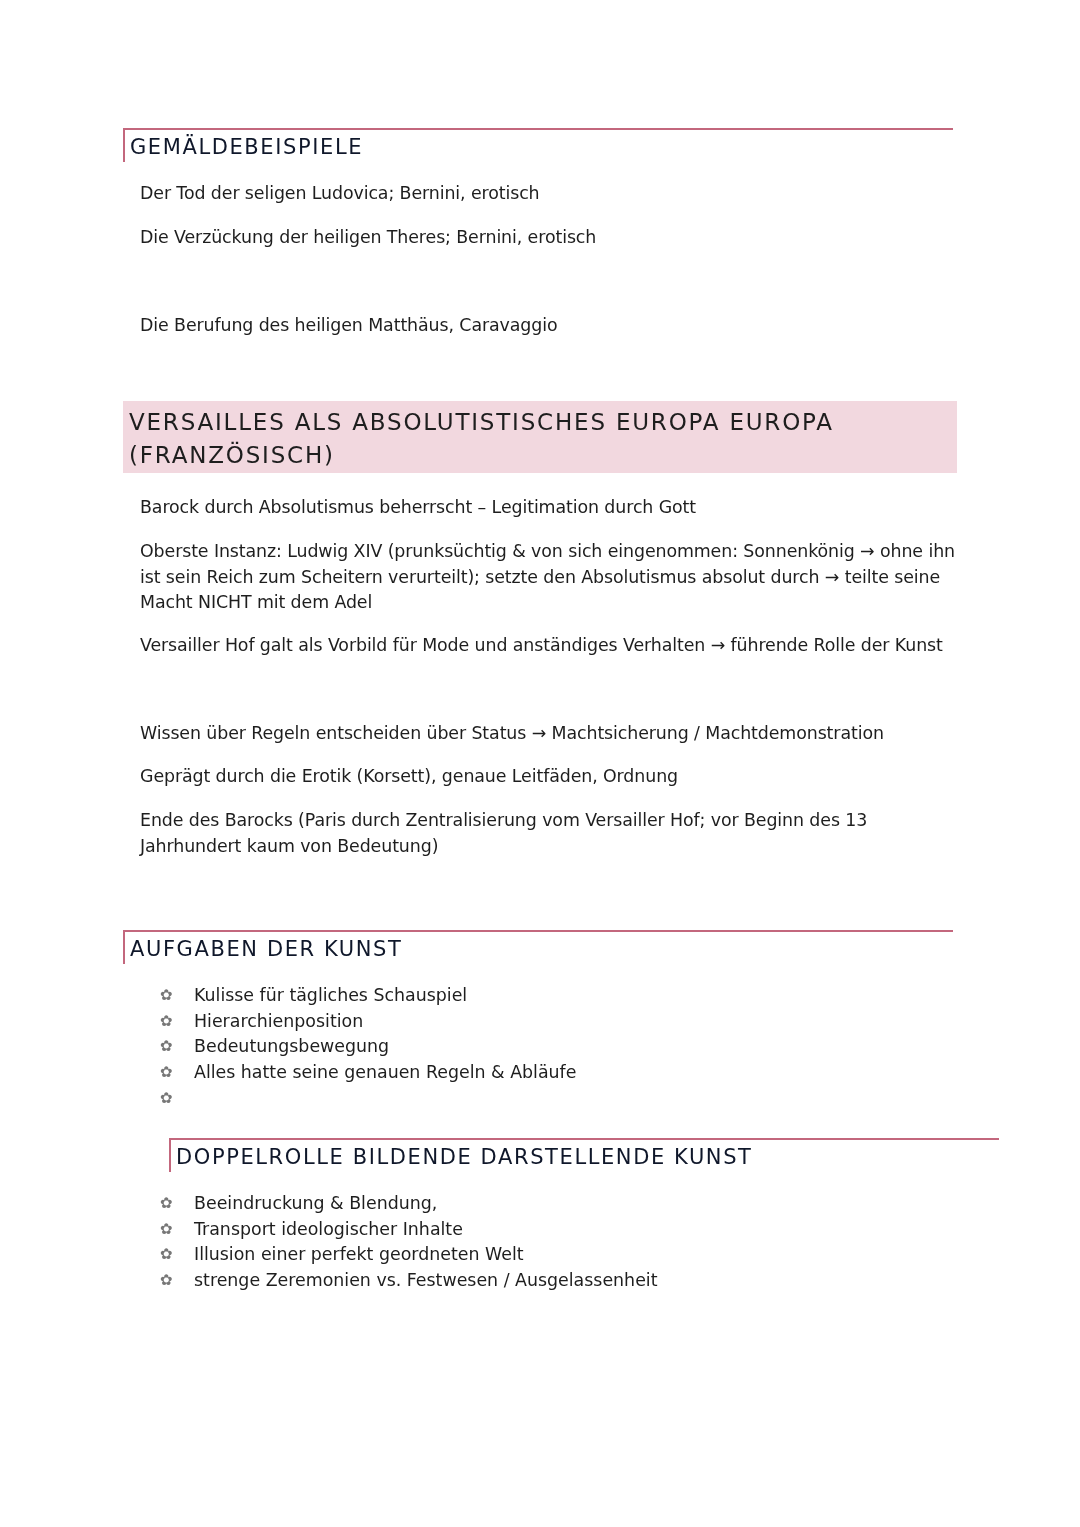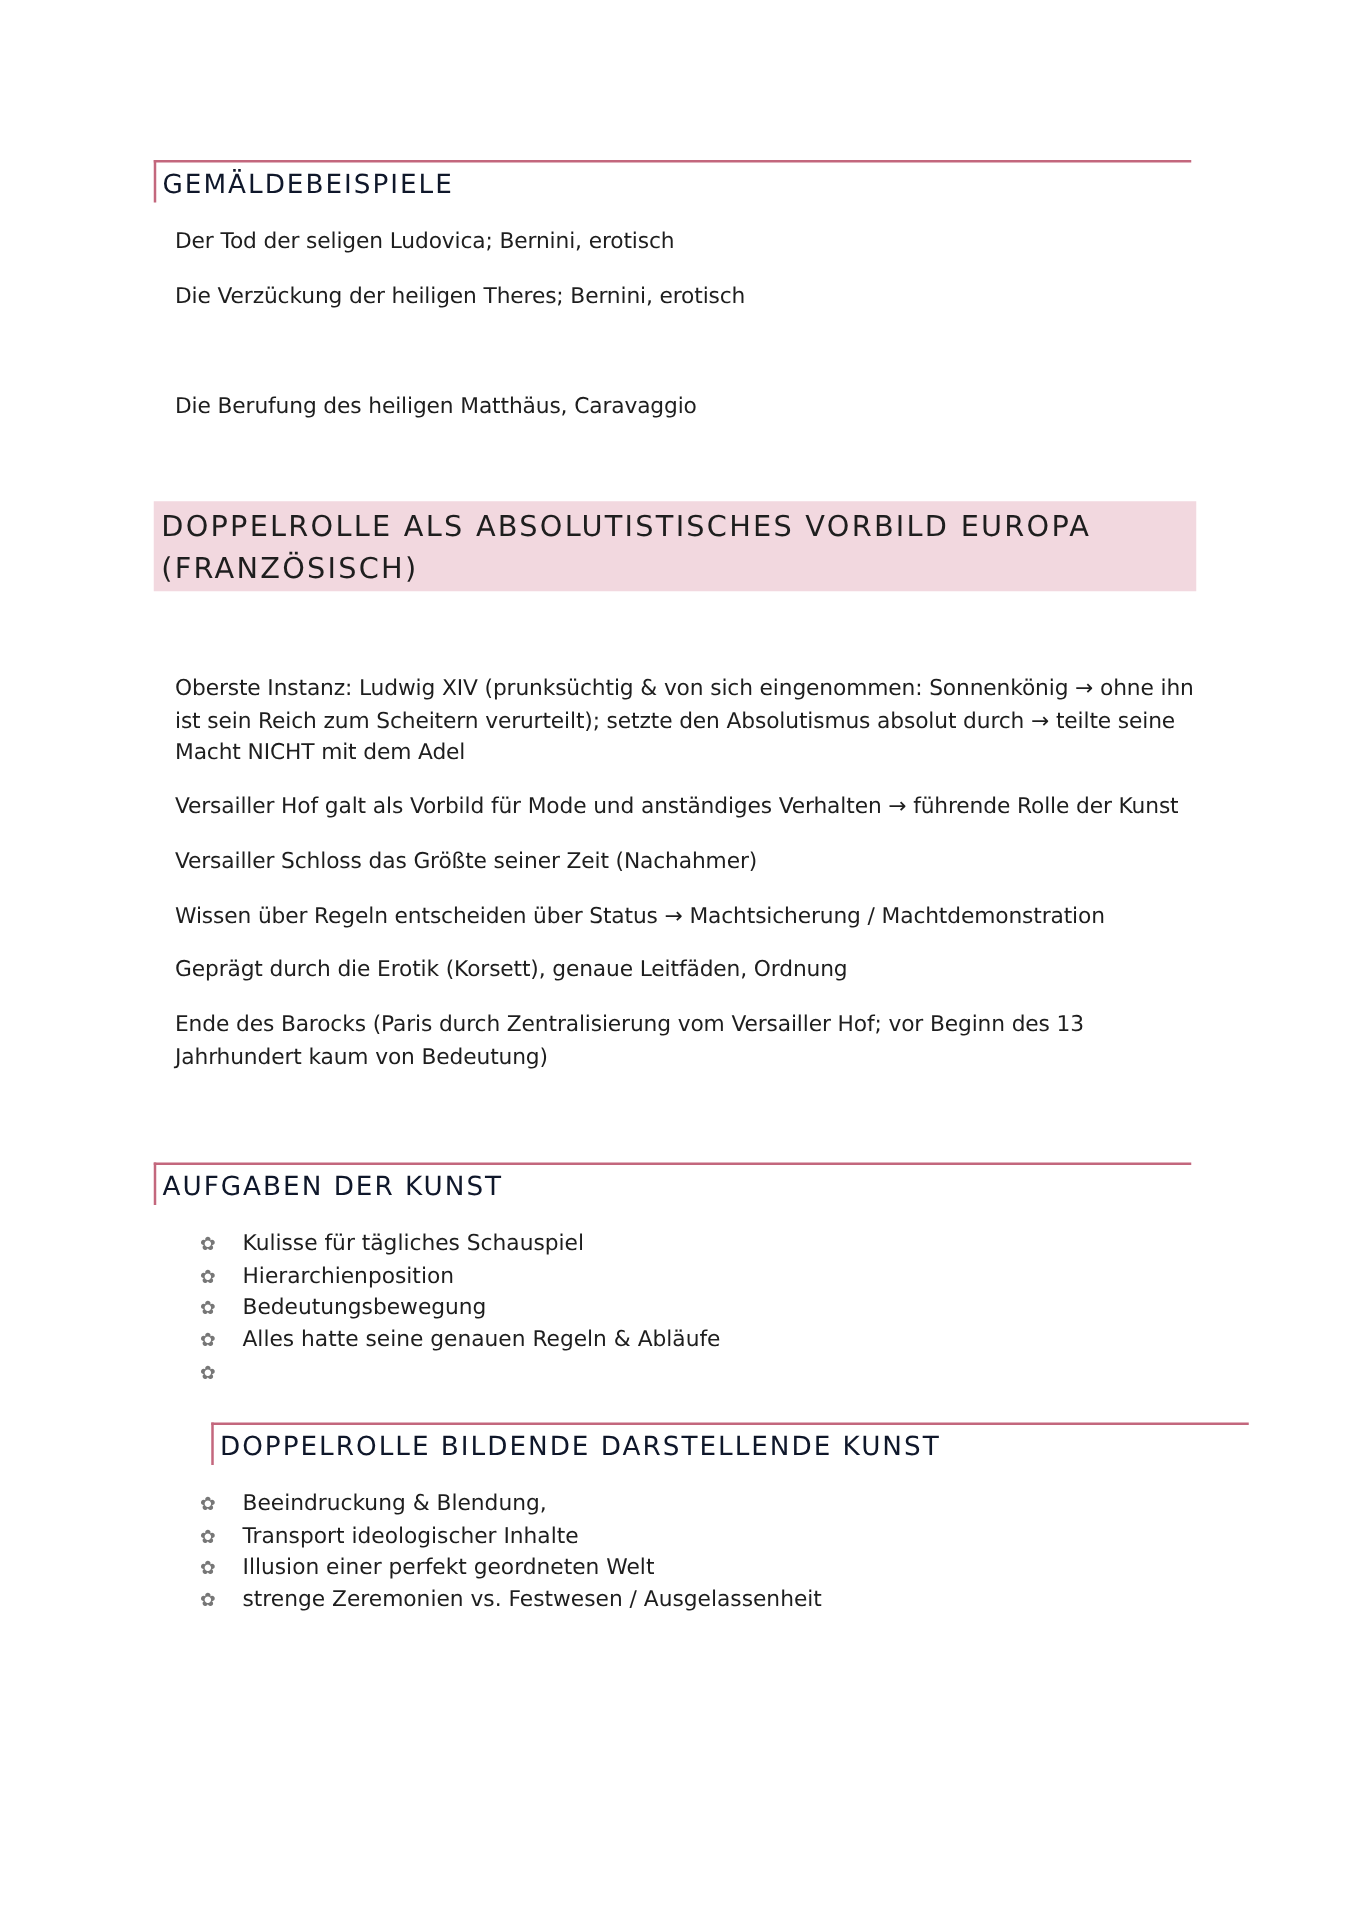--- a/index.html
+++ b/index.html
@@ -22,27 +22,27 @@
 
   <div class="sec-head" style="top:128px;">
     <span>GEMÄLDEBEISPIELE</span>
   </div>
   <div class="p" style="top:181px;">Der Tod der seligen Ludovica; Bernini, erotisch</div>
   <div class="p" style="top:225px;">Die Verzückung der heiligen Theres; Bernini, erotisch</div>
   <div class="p" style="top:313px;">Die Berufung des heiligen Matthäus, Caravaggio</div>
 
   <div class="banner">
     <div class="t">
-      <div>DOPPELROLLE ALS ABSOLUTISTISCHES VORBILD EUROPA</div>
+      <div>VERSAILLES ALS ABSOLUTISTISCHES EUROPA EUROPA</div>
       <div>(FRANZÖSISCH)</div>
     </div>
   </div>
+  <div class="p" style="top:495px;">Barock durch Absolutismus beherrscht – Legitimation durch Gott</div>
   <div class="p" style="top:539px;">Oberste Instanz: Ludwig XIV (prunksüchtig &amp; von sich eingenommen: Sonnenkönig → ohne ihn ist sein Reich zum Scheitern verurteilt); setzte den Absolutismus absolut durch → teilte seine Macht NICHT mit dem Adel</div>
   <div class="p" style="top:633px;">Versailler Hof galt als Vorbild für Mode und anständiges Verhalten → führende Rolle der Kunst</div>
-  <div class="p" style="top:677px;">Versailler Schloss das Größte seiner Zeit (Nachahmer)</div>
   <div class="p" style="top:721px;">Wissen über Regeln entscheiden über Status → Machtsicherung / Machtdemonstration</div>
   <div class="p" style="top:764px;">Geprägt durch die Erotik (Korsett), genaue Leitfäden, Ordnung</div>
   <div class="p" style="top:808px; width:740px;">Ende des Barocks (Paris durch Zentralisierung vom Versailler Hof; vor Beginn des 13 Jahrhundert kaum von Bedeutung)</div>
 
   <div class="sec-head" style="top:930px;text-decoration:underline;">
     <span>AUFGABEN DER KUNST</span>
   </div>
   <ul class="list" style="top:983px;">
     <li><span class="b">✿</span><span>Kulisse für tägliches Schauspiel</span></li>
     <li><span class="b">✿</span><span>Hierarchienposition</span></li>

